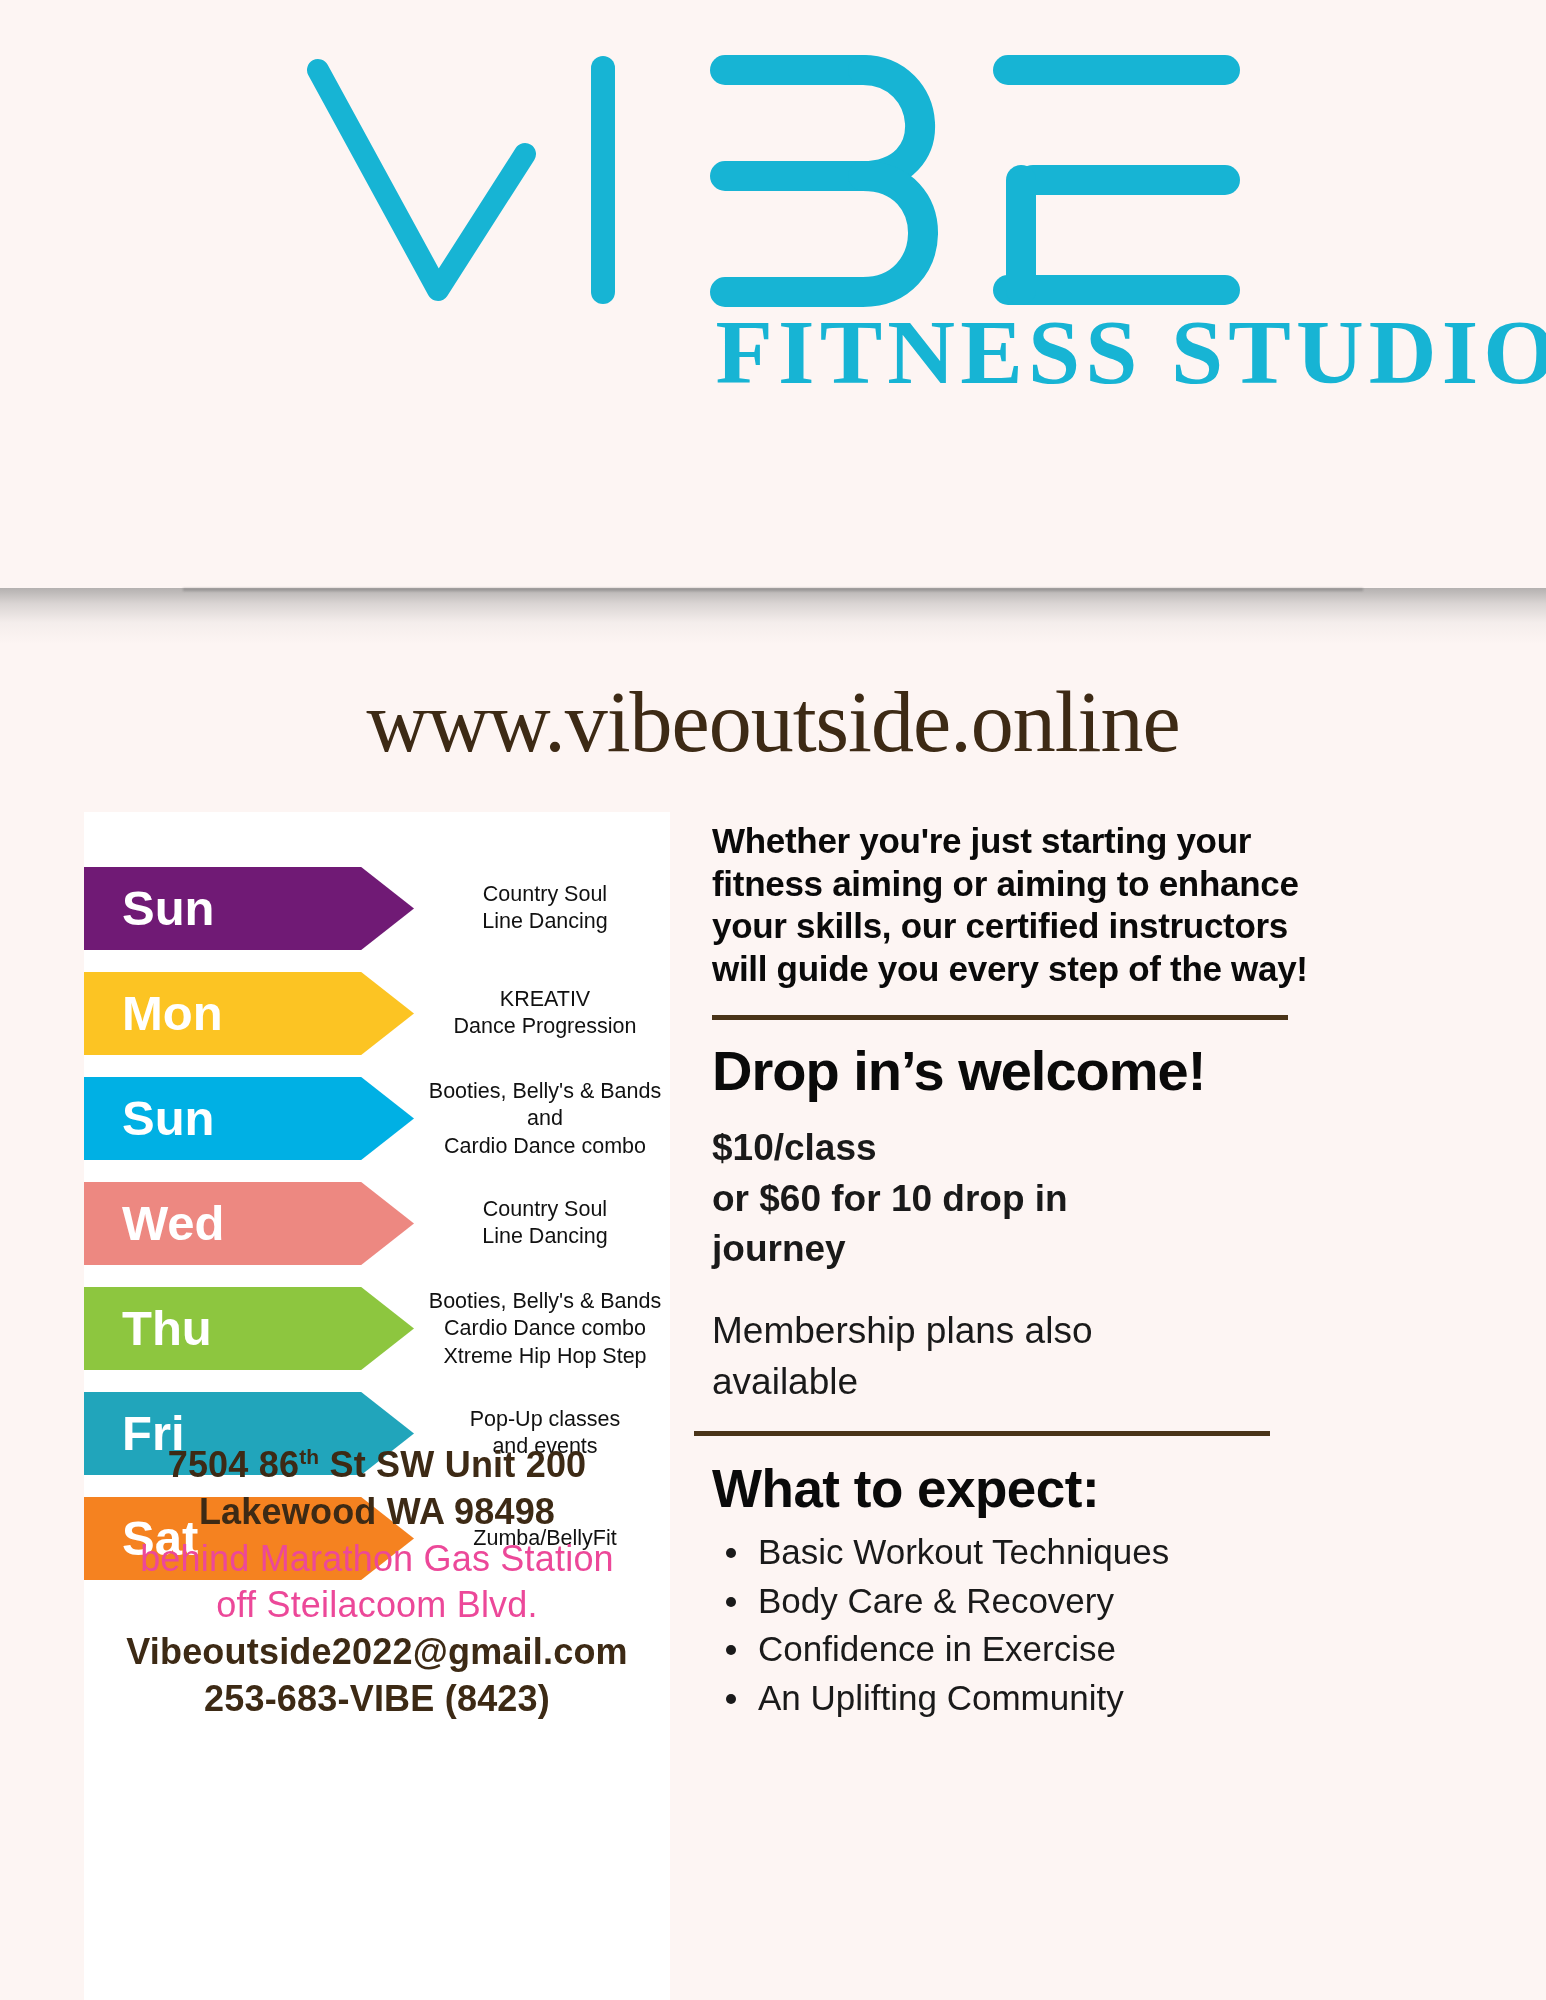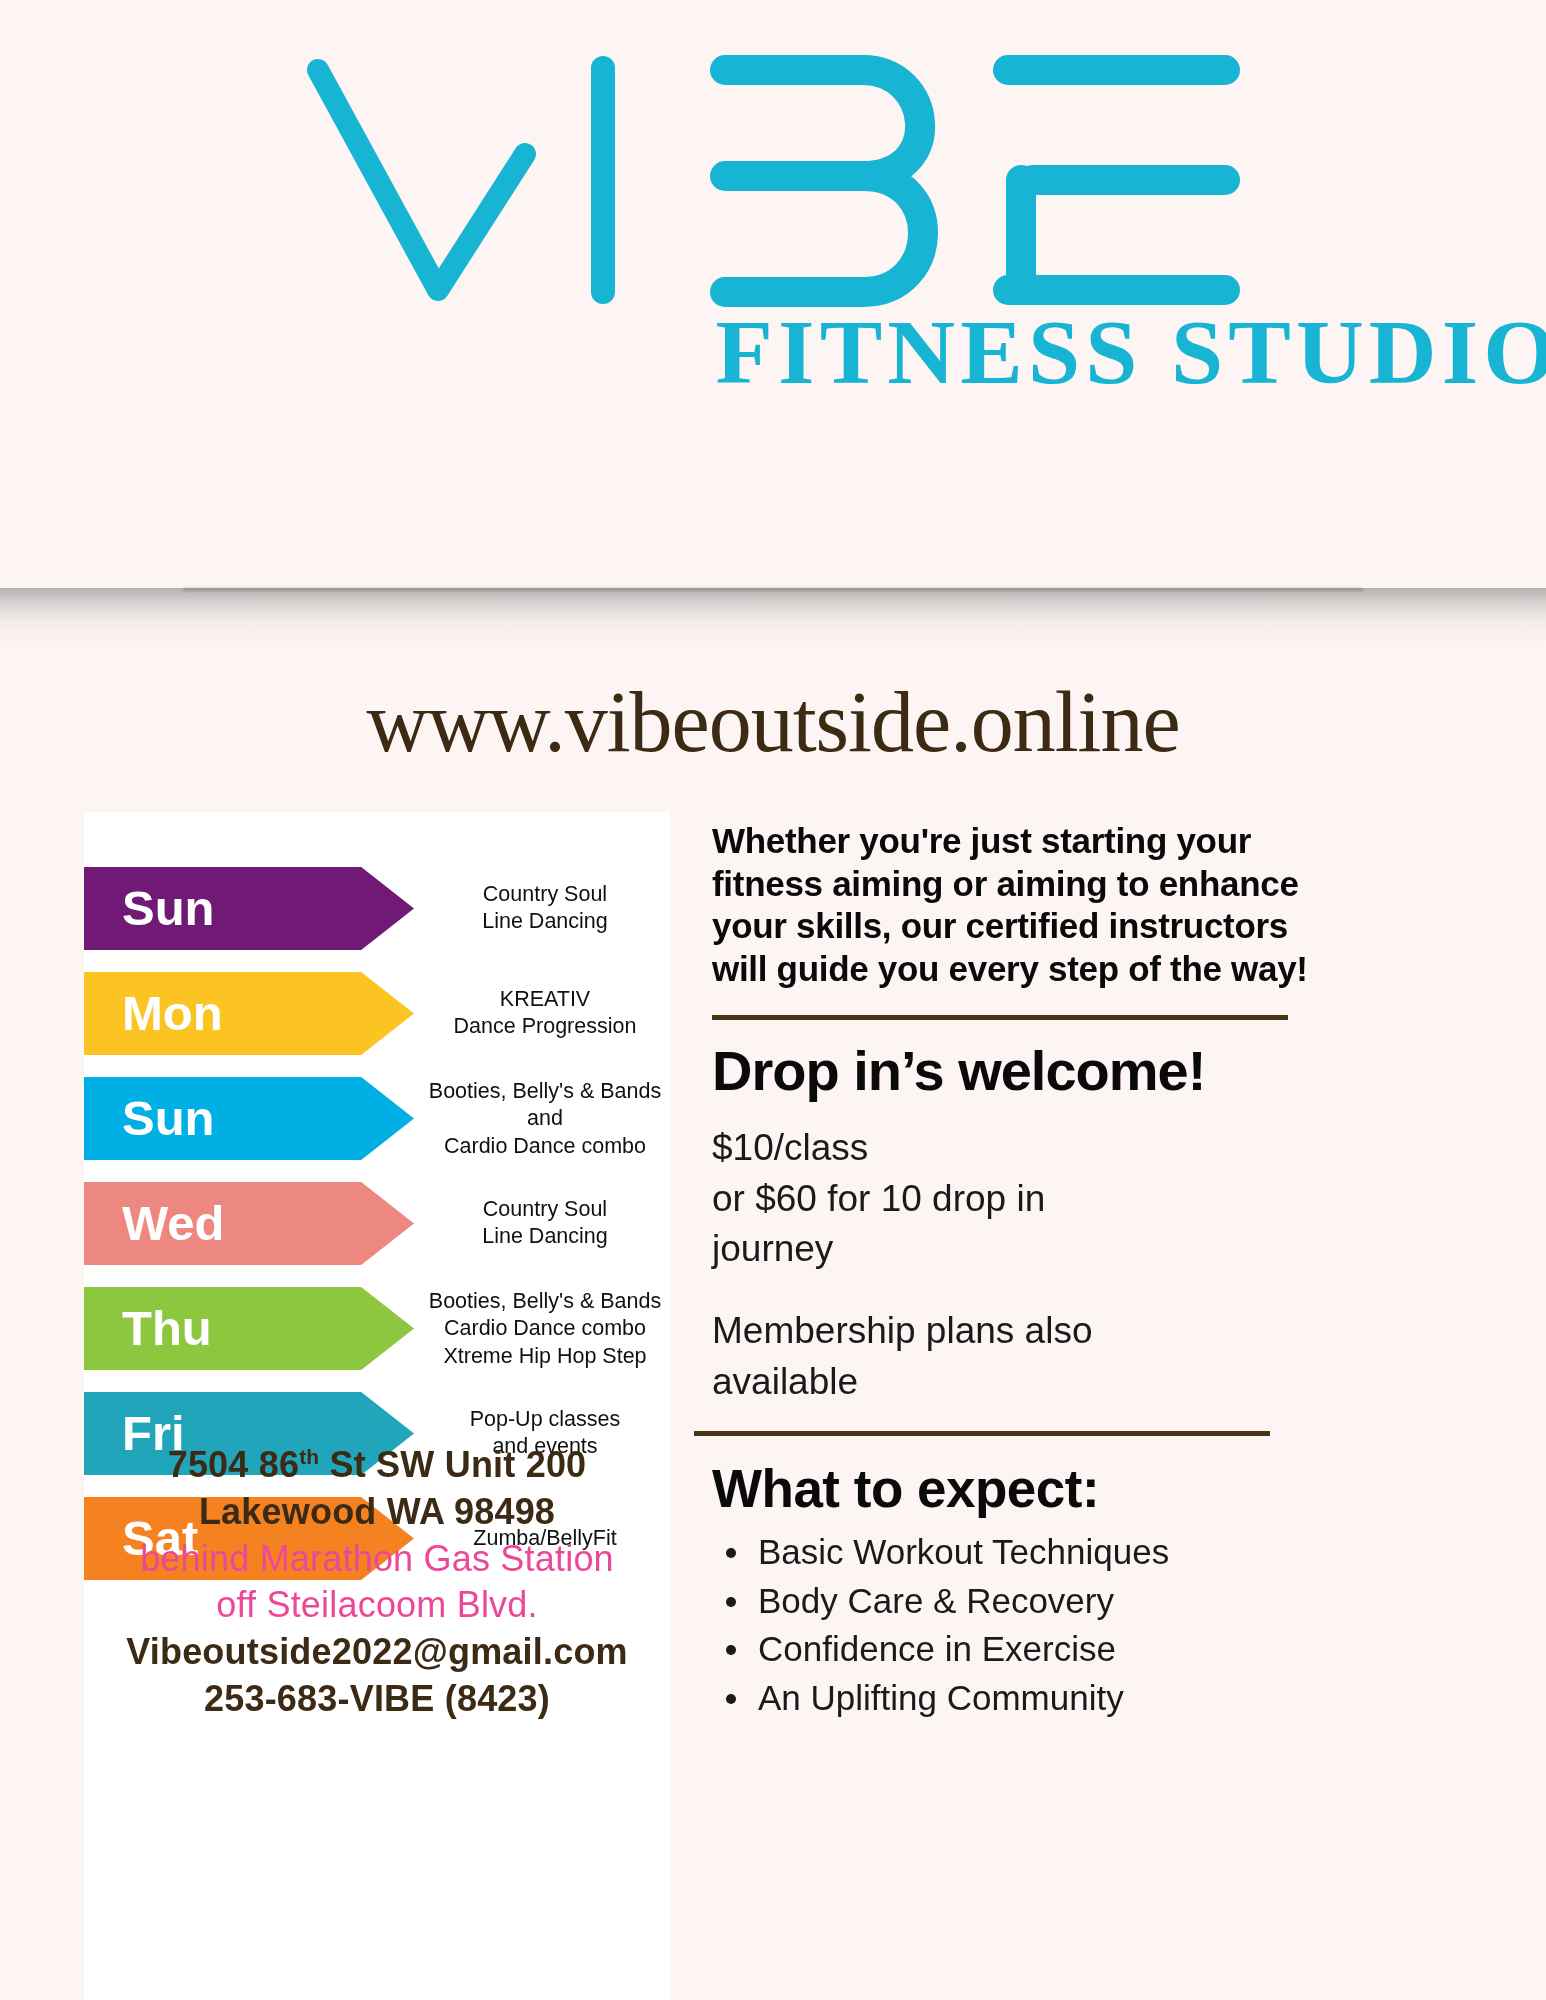--- a/index.html
+++ b/index.html
@@ -154,21 +154,21 @@
     font-weight: bold;
     color: #0a0a0a;
     line-height: 1.03;
     letter-spacing: -1px;
   }
   .price {
     font-size: 37px;
     color: #1a1a1a;
     line-height: 1.36;
     margin-top: 24px;
-    font-weight: 400;
+    font-weight: 700;
   }
   .price2 {
     font-size: 37px;
     color: #1a1a1a;
     line-height: 1.36;
     margin-top: 32px;
     font-weight: 400;
   }
   .expect-head {
     font-size: 53px;

